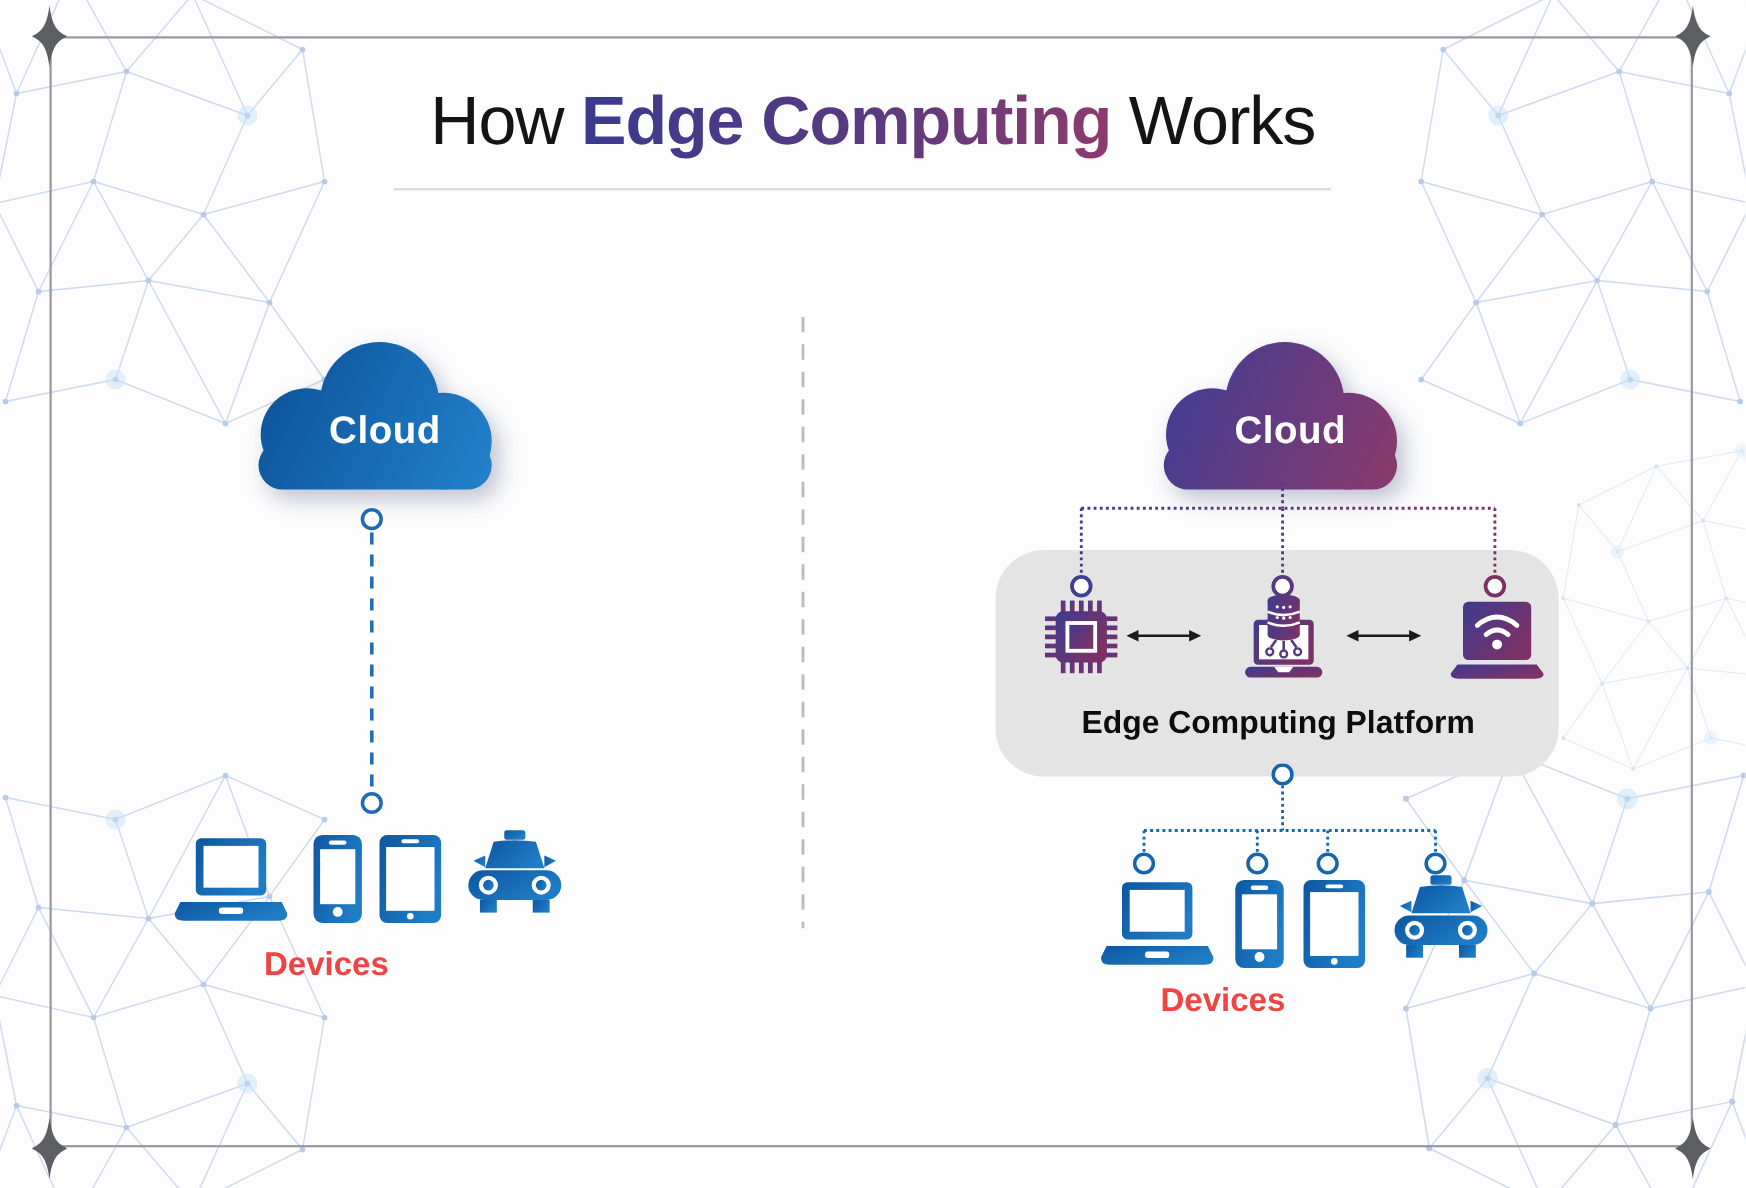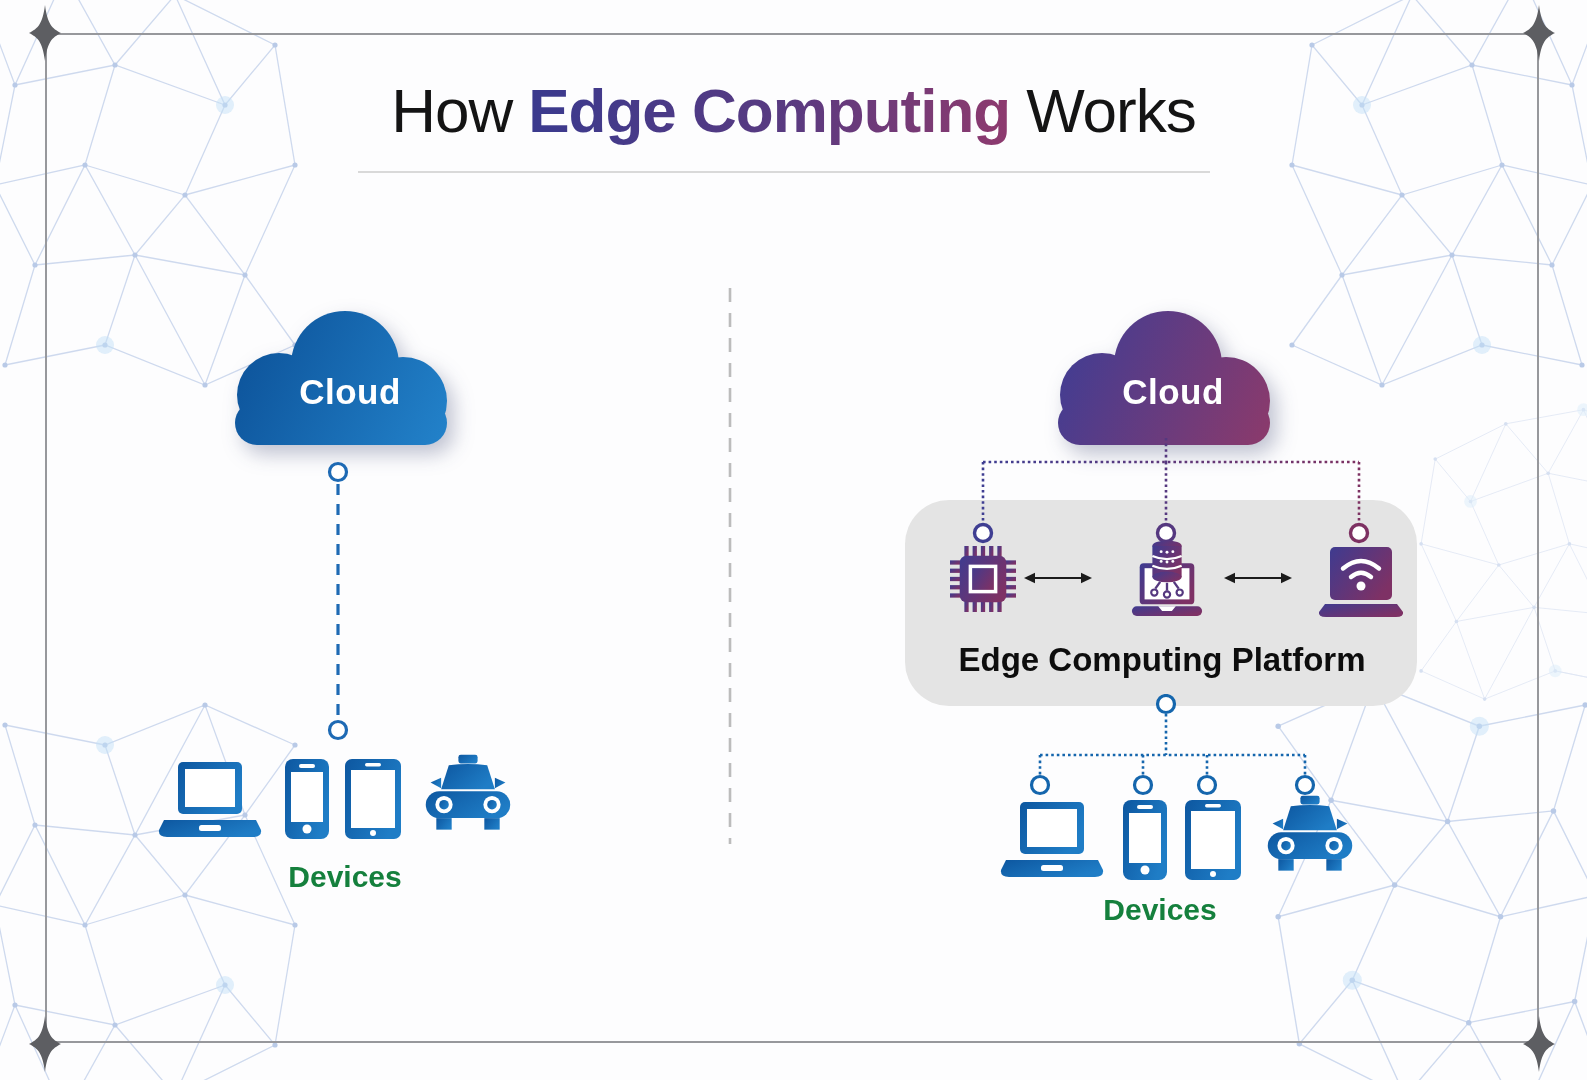--- a/index.html
+++ b/index.html
@@ -15,23 +15,23 @@
   
   #title{position:absolute;left:0;top:78px;width:1587px;text-align:center;
          font-size:62px;line-height:1.05;color:#141414;font-weight:400;letter-spacing:-1px;}
   #title .t-hl{font-weight:700;margin:0 16px;
       background:linear-gradient(90deg,#3a3a8e 0%,#5a3a80 55%,#8e3a6e 100%);
       -webkit-background-clip:text;background-clip:text;color:transparent;-webkit-text-fill-color:transparent;}
   #title-underline{position:absolute;left:358px;top:171px;width:852px;height:2px;background:#d9d9d9;}
   
   .cloud-label{position:absolute;width:200px;text-align:center;font-size:35px;font-weight:700;
                color:#ffffff;letter-spacing:.5px;padding-left:13px;}
-  .devices-label{position:absolute;width:210px;text-align:center;font-size:30px;font-weight:700;color:#15803d;}
+  .devices-label{position:absolute;width:210px;text-align:left;font-size:30px;font-weight:700;color:#ef4444;}
   #platform-label{position:absolute;left:912px;top:641px;width:500px;text-align:center;
-                  font-size:33px;font-weight:700;color:#0d0d0d;}
+                  font-size:29px;font-weight:700;color:#0d0d0d;}
   
   #platform-box{position:absolute;left:905px;top:500px;width:512px;height:206px;
                 background:#e4e4e4;border-radius:44px;}
   .shadowed{filter:drop-shadow(7px 9px 10px rgba(30,40,90,.28));}
 </style>
 </head>
 <body>
 
 <div id="stage">
 

